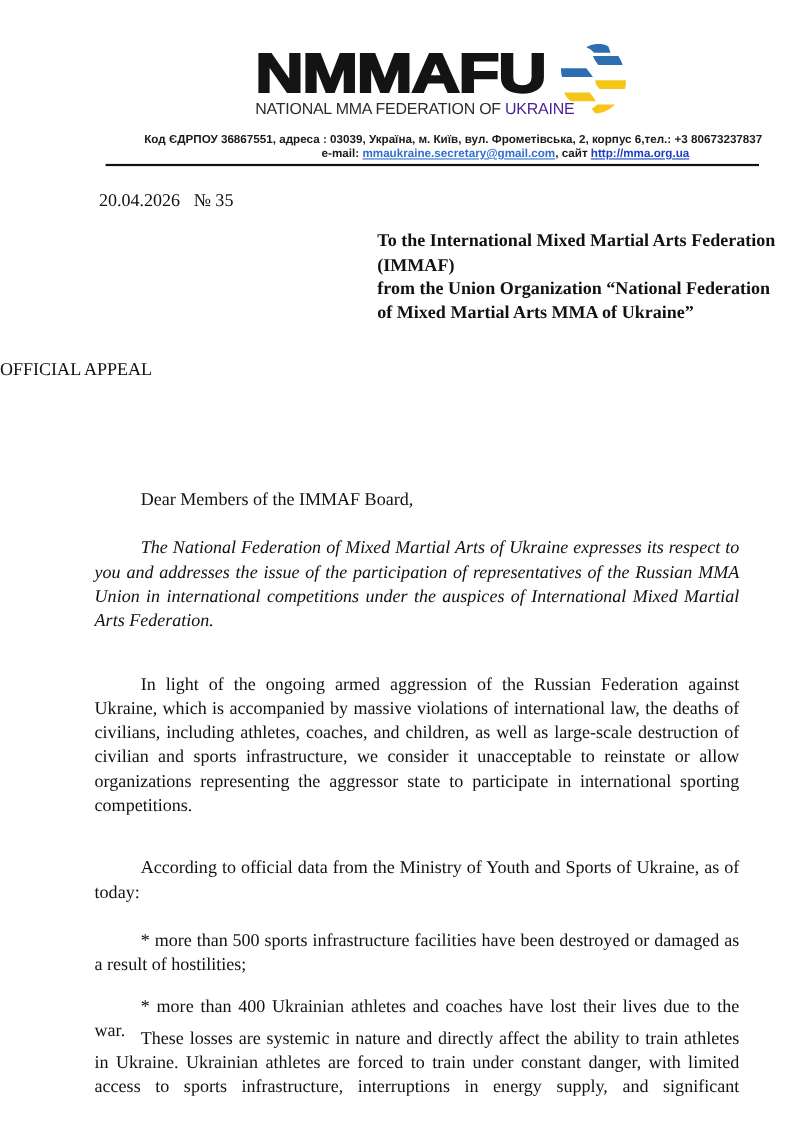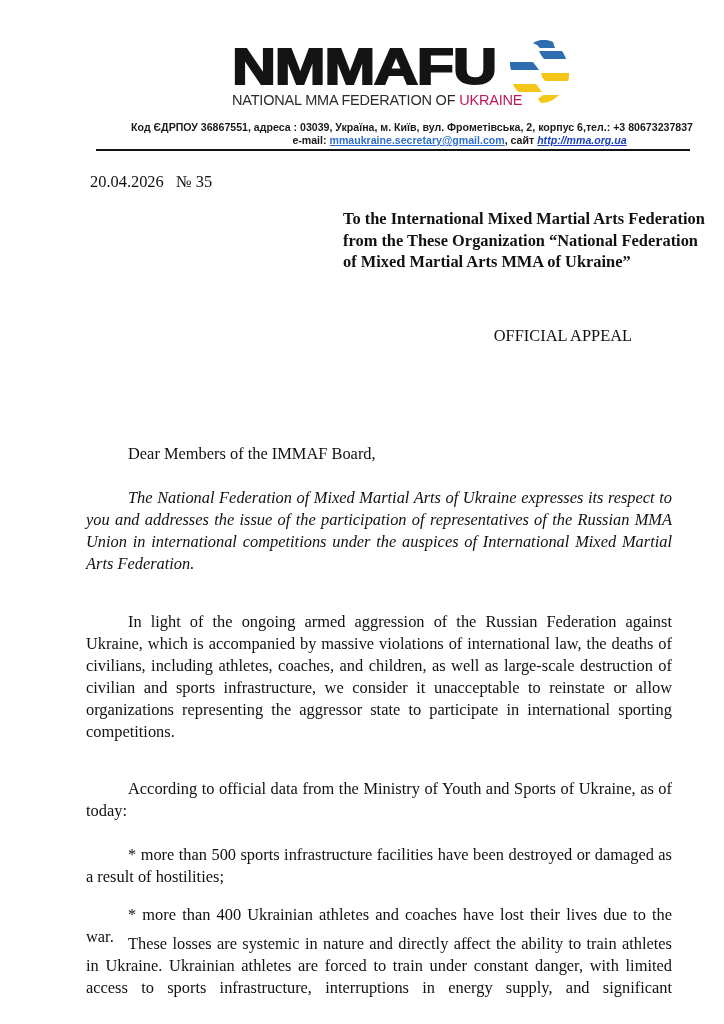--- a/index.html
+++ b/index.html
@@ -2,34 +2,34 @@
 <html><head>
 <meta charset="utf-8">
 <style>
   html, body { margin: 0; padding: 0; background: #ffffff; }
   body { width: 724px; height: 1024px; overflow: hidden; position: relative; font-family: "Liberation Serif", serif; color: #111; }
 
   .letterhead { position: absolute; left: 16px; top: 0; width: 584px; height: 160px; }
   .logo { position: absolute; left: 216px; top: 42px; width: 345px; height: 68px; }
   .logo-word { position: absolute; left: 0; top: 0; font-family: "Liberation Sans", sans-serif; font-weight: 900; font-size: 50px; line-height: 50px; letter-spacing: -1px; color: #141414; transform: scaleX(1.22); transform-origin: left top; -webkit-text-stroke: 2px #141414; }
   .logo-sub { position: absolute; left: 0; top: 50px; font-family: "Liberation Sans", sans-serif; font-size: 14.5px; line-height: 16px; color: #2b2b2b; letter-spacing: -0.2px; white-space: nowrap; }
-  .logo-sub .ukr { color: #be185d; }
+  .logo-sub .ukr { color: #4c1d95; }
   .emblem { position: absolute; left: 275px; top: -2px; width: 64px; height: 66px; }
 
   .contacts { position: absolute; left: 60px; top: 121px; width: 617px; text-align: right; font-family: "Liberation Sans", sans-serif; font-weight: bold; font-size: 10.6px; line-height: 13px; color: #1a1a1a; white-space: nowrap; }
   .contacts .line2 { text-align: center; padding-left: 150px; }
   .contacts .mail { color: #2f6fd0; font-weight: bold; text-decoration: underline; }
-  .contacts .site { color: #1a3fbf; text-decoration: underline; font-style: italic; }
+  .contacts .site { color: #1a3fbf; text-decoration: underline; }
   .rule { position: absolute; left: 80px; top: 149px; width: 594px; height: 0; border-top: 2px solid #111; }
 
   .text { position: absolute; font-size: 16.4px; line-height: 22px; }
   .date { left: 90px; top: 171px; white-space: pre; }
   .addressee { left: 343px; top: 208px; width: 340px; font-weight: bold; line-height: 21.5px; }
   .addressee div { white-space: nowrap; }
-  .title { left: 0; width: 632px; top: 325px; text-align: right; }
+  .title { left: 0; width: 632px; top: 325px; text-align: left; }
   .body { left: 86px; width: 586px; text-align: justify; }
   .indent { text-indent: 42px; margin-top: 48px; }
   .p1 { top: 395px; }
   .p2 { top: 439px; font-style: italic; }
   .p3 { top: 563px; }
   .p4 { top: 730px; }
   .p5 { top: 796px; }
   .p6 { top: 856px; }
   .p7 { top: 885px; }
   .last-just { text-align-last: justify; }
@@ -55,21 +55,22 @@
     <div>Код ЄДРПОУ 36867551, адреса : 03039, Україна, м. Київ, вул. Фрометівська, 2, корпус 6,тел.: +3 80673237837</div>
     <div class="line2"><span>e-mail: </span><a class="mail">mmaukraine.secretary@gmail.com</a><span>, сайт </span><a class="site">http://mma.org.ua</a></div>
   </div>
   <div class="rule"></div>
 </div>
 
 <div class="text date">20.04.2026   № 35</div>
 
 <div class="text addressee">
   <div>To the International Mixed Martial Arts Federation</div>
-  <div>from the These Organization “National Federation</div>
+  <div>(IMMAF)</div>
+  <div>from the Union Organization “National Federation</div>
   <div>of Mixed Martial Arts MMA of Ukraine”</div>
 </div>
 
 <div class="text title">OFFICIAL APPEAL</div>
 
 <div class="text body indent p1">Dear Members of the IMMAF Board,</div>
 
 <div class="text body indent p2">The National Federation of Mixed Martial Arts of Ukraine expresses its respect to you and addresses the issue of the participation of representatives of the Russian MMA Union in international competitions under the auspices of International Mixed Martial Arts Federation.</div>
 
 <div class="text body indent p3">In light of the ongoing armed aggression of the Russian Federation against Ukraine, which is accompanied by massive violations of international law, the deaths of civilians, including athletes, coaches, and children, as well as large-scale destruction of civilian and sports infrastructure, we consider it unacceptable to reinstate or allow organizations representing the aggressor state to participate in international sporting competitions.</div>

